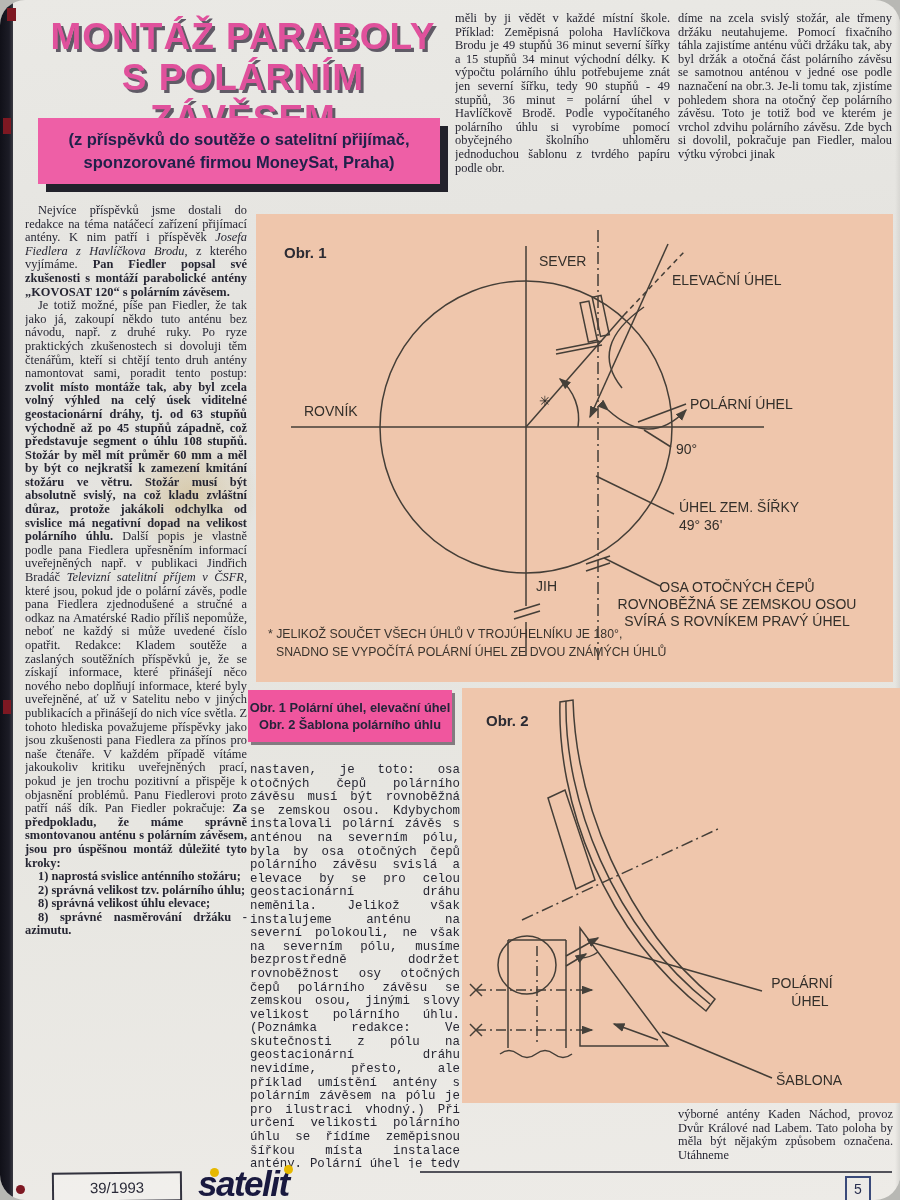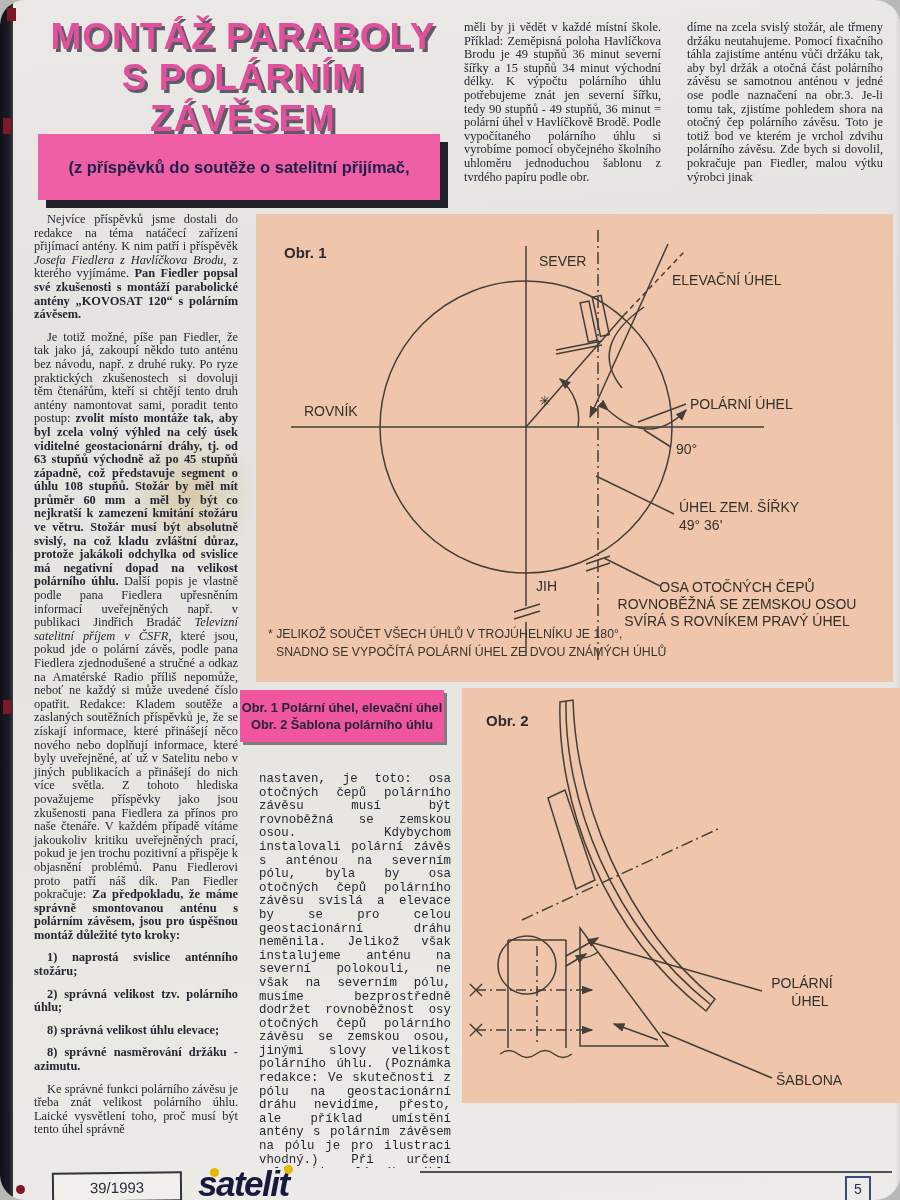--- a/index.html
+++ b/index.html
@@ -12,41 +12,41 @@
   .edge-right{position:absolute;right:0;top:0;width:5px;height:1200px;background:linear-gradient(270deg,#d8d7d3,rgba(216,215,211,0));}
   .stain{position:absolute;pointer-events:none;}
 
   
   .title{position:absolute;left:28px;top:16px;width:430px;text-align:center;
          font-family:"Liberation Sans",sans-serif;font-weight:800;font-size:37px;line-height:41px;
          letter-spacing:1px;color:#e0519c;text-shadow:3px 3px 0 rgba(72,66,80,.85);}
   .subtitle-box{position:absolute;left:38px;top:118px;width:402px;height:66px;background:#ee5fa6;
          box-shadow:8px 8px 0 #22222b;display:flex;flex-direction:column;justify-content:center;
          font-family:"Liberation Sans",sans-serif;font-weight:bold;font-size:16.5px;line-height:23px;
-         color:#20214a;text-align:center;margin-top:16px;}
+         color:#20214a;text-align:center;}
 
   
   .bodytext{position:absolute;font-size:12.4px;line-height:13.6px;color:#262633;text-align:justify;overflow:hidden;}
-  .bodytext p{margin:9px;text-indent:13px;}
+  .bodytext p{margin:0;text-indent:13px;}
   .bodytext p.noindent{text-indent:0;}
   .bodytext p.step{text-indent:13px;font-weight:bold;}
   .seg-b{font-weight:bold;}
   .seg-i{font-style:italic;}
 
   
   .figure{position:absolute;background:#efc6ac;}
   .figure svg{display:block;}
   .fig-stroke{stroke:#443e37;stroke-width:1.5;fill:none;}
   text{font-family:"Liberation Sans",sans-serif;fill:#332f2a;}
   .figtag{font-weight:bold;font-size:15px;fill:#2b2b33;}
   .figlabel{font-size:14px;}
   .fignote{font-size:12.3px;fill:#39332d;}
 
   
-  .caption-box{position:absolute;left:240px;top:690px;width:204px;height:52px;background:#f0569e;
+  .caption-box{position:absolute;left:248px;top:690px;width:204px;height:52px;background:#f0569e;
         box-shadow:3px 3px 0 rgba(50,35,50,.55);display:flex;flex-direction:column;justify-content:center;
         font-family:"Liberation Sans",sans-serif;font-weight:bold;font-size:12.8px;line-height:17px;
         color:#24243a;text-align:center;}
 
   
   .footer-rule{position:absolute;left:420px;top:1171px;width:472px;height:2px;background:#52525a;}
   .issue-box{position:absolute;left:52px;top:1172px;width:126px;height:26px;border:2px solid #32323e;
         display:flex;align-items:center;justify-content:center;font-family:"Liberation Sans",sans-serif;
         font-size:15px;color:#2a2a38;background:rgba(255,255,255,.25);transform:rotate(-.6deg);}
   .logo{position:absolute;left:198px;top:1164px;width:140px;height:36px;font-family:"Liberation Sans",sans-serif;
@@ -69,37 +69,37 @@
   <div class="edge-right"></div>
   <div class="stain" style="left:120px;top:430px;width:140px;height:130px;background:radial-gradient(ellipse at center,rgba(184,142,52,.30),rgba(184,142,52,0) 70%);"></div>
   <div class="stain" style="left:420px;top:440px;width:70px;height:70px;background:radial-gradient(ellipse at center,rgba(190,160,70,.22),rgba(190,160,70,0) 70%);"></div>
 
   <div class="title">
     <div>MONTÁŽ PARABOLY</div>
     <div>S POLÁRNÍM ZÁVĚSEM</div>
   </div>
   <div class="subtitle-box">
     <div>(z příspěvků do soutěže o satelitní přijímač,</div>
+    <div>sponzorované firmou MoneySat, Praha)</div>
   </div>
 
   <div class="bodytext" style="left:455px;top:12px;width:215px;height:198px;">
     <p class="noindent">měli by ji vědět v každé místní škole. Příklad: Zeměpisná poloha Havlíčkova Brodu je 49 stupňů 36 minut severní šířky a 15 stupňů 34 minut východní délky. K výpočtu polárního úhlu potřebujeme znát jen severní šířku, tedy 90 stupňů - 49 stupňů, 36 minut = polární úhel v Havlíčkově Brodě. Podle vypočítaného polárního úhlu si vyrobíme pomocí obyčejného školního uhloměru jednoduchou šablonu z tvrdého papíru podle obr.</p>
   </div>
   <div class="bodytext" style="left:678px;top:12px;width:214px;height:198px;">
     <p class="noindent">díme na zcela svislý stožár, ale třmeny držáku neutahujeme. Pomocí fixačního táhla zajistíme anténu vůči držáku tak, aby byl držák a otočná část polárního závěsu se samotnou anténou v jedné ose podle naznačení na obr.3. Je-li tomu tak, zjistíme pohledem shora na otočný čep polárního závěsu. Toto je totiž bod ve kterém je vrchol zdvihu polárního závěsu. Zde bych si dovolil, pokračuje pan Fiedler, malou výtku výrobci jinak</p>
   </div>
 
   <div class="bodytext" style="left:25px;top:204px;width:222px;height:962px;font-family:Liberation Serif, serif;">
     <p><span>Nejvíce příspěvků jsme dostali do redakce na téma natáčecí zařízení přijímací antény. K nim patří i příspěvěk </span><span class="seg-i">Josefa Fiedlera z Havlíčkova Brodu</span><span>, z kterého vyjímáme. </span><span class="seg-b">Pan Fiedler popsal své zkušenosti s montáží parabolické antény „KOVOSAT 120“ s polárním závěsem.</span></p>
     <p><span>Je totiž možné, píše pan Fiedler, že tak jako já, zakoupí někdo tuto anténu bez návodu, např. z druhé ruky. Po ryze praktických zkušenostech si dovoluji těm čtenářům, kteří si chtějí tento druh antény namontovat sami, poradit tento postup: </span><span class="seg-b">zvolit místo montáže tak, aby byl zcela volný výhled na celý úsek viditelné geostacionární dráhy, tj. od 63 stupňů východně až po 45 stupňů západně, což představuje segment o úhlu 108 stupňů. Stožár by měl mít průměr 60 mm a měl by být co nejkratší k zamezení kmitání stožáru ve větru. Stožár musí být absolutně svislý, na což kladu zvláštní důraz, protože jakákoli odchylka od svislice má negativní dopad na velikost polárního úhlu.</span><span> Další popis je vlastně podle pana Fiedlera upřesněním informací uveřejněných např. v publikaci Jindřich Bradáč </span><span class="seg-i">Televizní satelitní příjem v ČSFR</span><span>, které jsou, pokud jde o polární závěs, podle pana Fiedlera zjednodušené a stručné a odkaz na Amatérské Radio příliš nepomůže, neboť ne každý si může uvedené číslo opatřit. Redakce: Kladem soutěže a zaslaných soutěžních příspěvků je, že se získají informace, které přinášejí něco nového nebo doplňují informace, které byly uveřejněné, ať už v Satelitu nebo v jiných publikacích a přinášejí do nich více světla. Z tohoto hlediska považujeme příspěvky jako jsou zkušenosti pana Fiedlera za přínos pro naše čtenáře. V každém případě vítáme jakoukoliv kritiku uveřejněných prací, pokud je jen trochu pozitivní a přispěje k objasnění problémů. Panu Fiedlerovi proto patří náš dík. Pan Fiedler pokračuje: </span><span class="seg-b">Za předpokladu, že máme správně smontovanou anténu s polárním závěsem, jsou pro úspěšnou montáž důležité tyto kroky:</span></p>
     <p class="step">1) naprostá svislice anténního stožáru;</p>
     <p class="step">2) správná velikost tzv. polárního úhlu;</p>
     <p class="step">8) správná velikost úhlu elevace;</p>
     <p class="step">8) správné nasměrování držáku - azimutu.</p>
-    <p>Ke správné funkci polárního závěsu je třeba znát velikost polárního úhlu. Laické vysvětlení toho, proč musí být tento úhel správně</p>
   </div>
 
   <div class="figure" style="left:256px;top:214px;width:637px;height:468px;">
     <svg width="637" height="468" viewBox="0 0 637 468">
       <defs>
         <marker id="ah1" markerWidth="9" markerHeight="8" refX="7" refY="3" orient="auto">
           <path d="M0,0 L8,3 L0,6 z" fill="#44403a"></path>
         </marker>
       </defs>
       <text class="figtag" x="28" y="44">Obr. 1</text>
@@ -199,20 +199,23 @@
       <line class="fig-stroke" x1="196" y1="352" x2="152" y2="336" marker-end="url(#ah2)"></line>
 
       <line class="fig-stroke" x1="300" y1="303" x2="128" y2="254" stroke-width="1"></line>
       <text class="figlabel" x="340" y="300" text-anchor="middle">POLÁRNÍ</text>
       <text class="figlabel" x="348" y="318" text-anchor="middle">ÚHEL</text>
       <line class="fig-stroke" x1="310" y1="390" x2="200" y2="344" stroke-width="1"></line>
       <text class="figlabel" x="314" y="397">ŠABLONA</text>
     </svg>
   </div>
 
+  <div class="bodytext" style="left:678px;top:1108px;width:215px;height:60px;">
+    <p class="noindent">výborné antény Kaden Náchod, provoz Dvůr Králové nad Labem. Tato poloha by měla být nějakým způsobem označena. Utáhneme</p>
+  </div>
 
   <div class="footer-rule"></div>
   <div class="issue-box">
     <span>39/1993</span>
   </div>
   <div class="logo">
     <span>satelit</span>
     <span class="logo-dot" style="left:12px;top:4px;"></span>
     <span class="logo-dot" style="left:86px;top:1px;"></span>
   </div>

